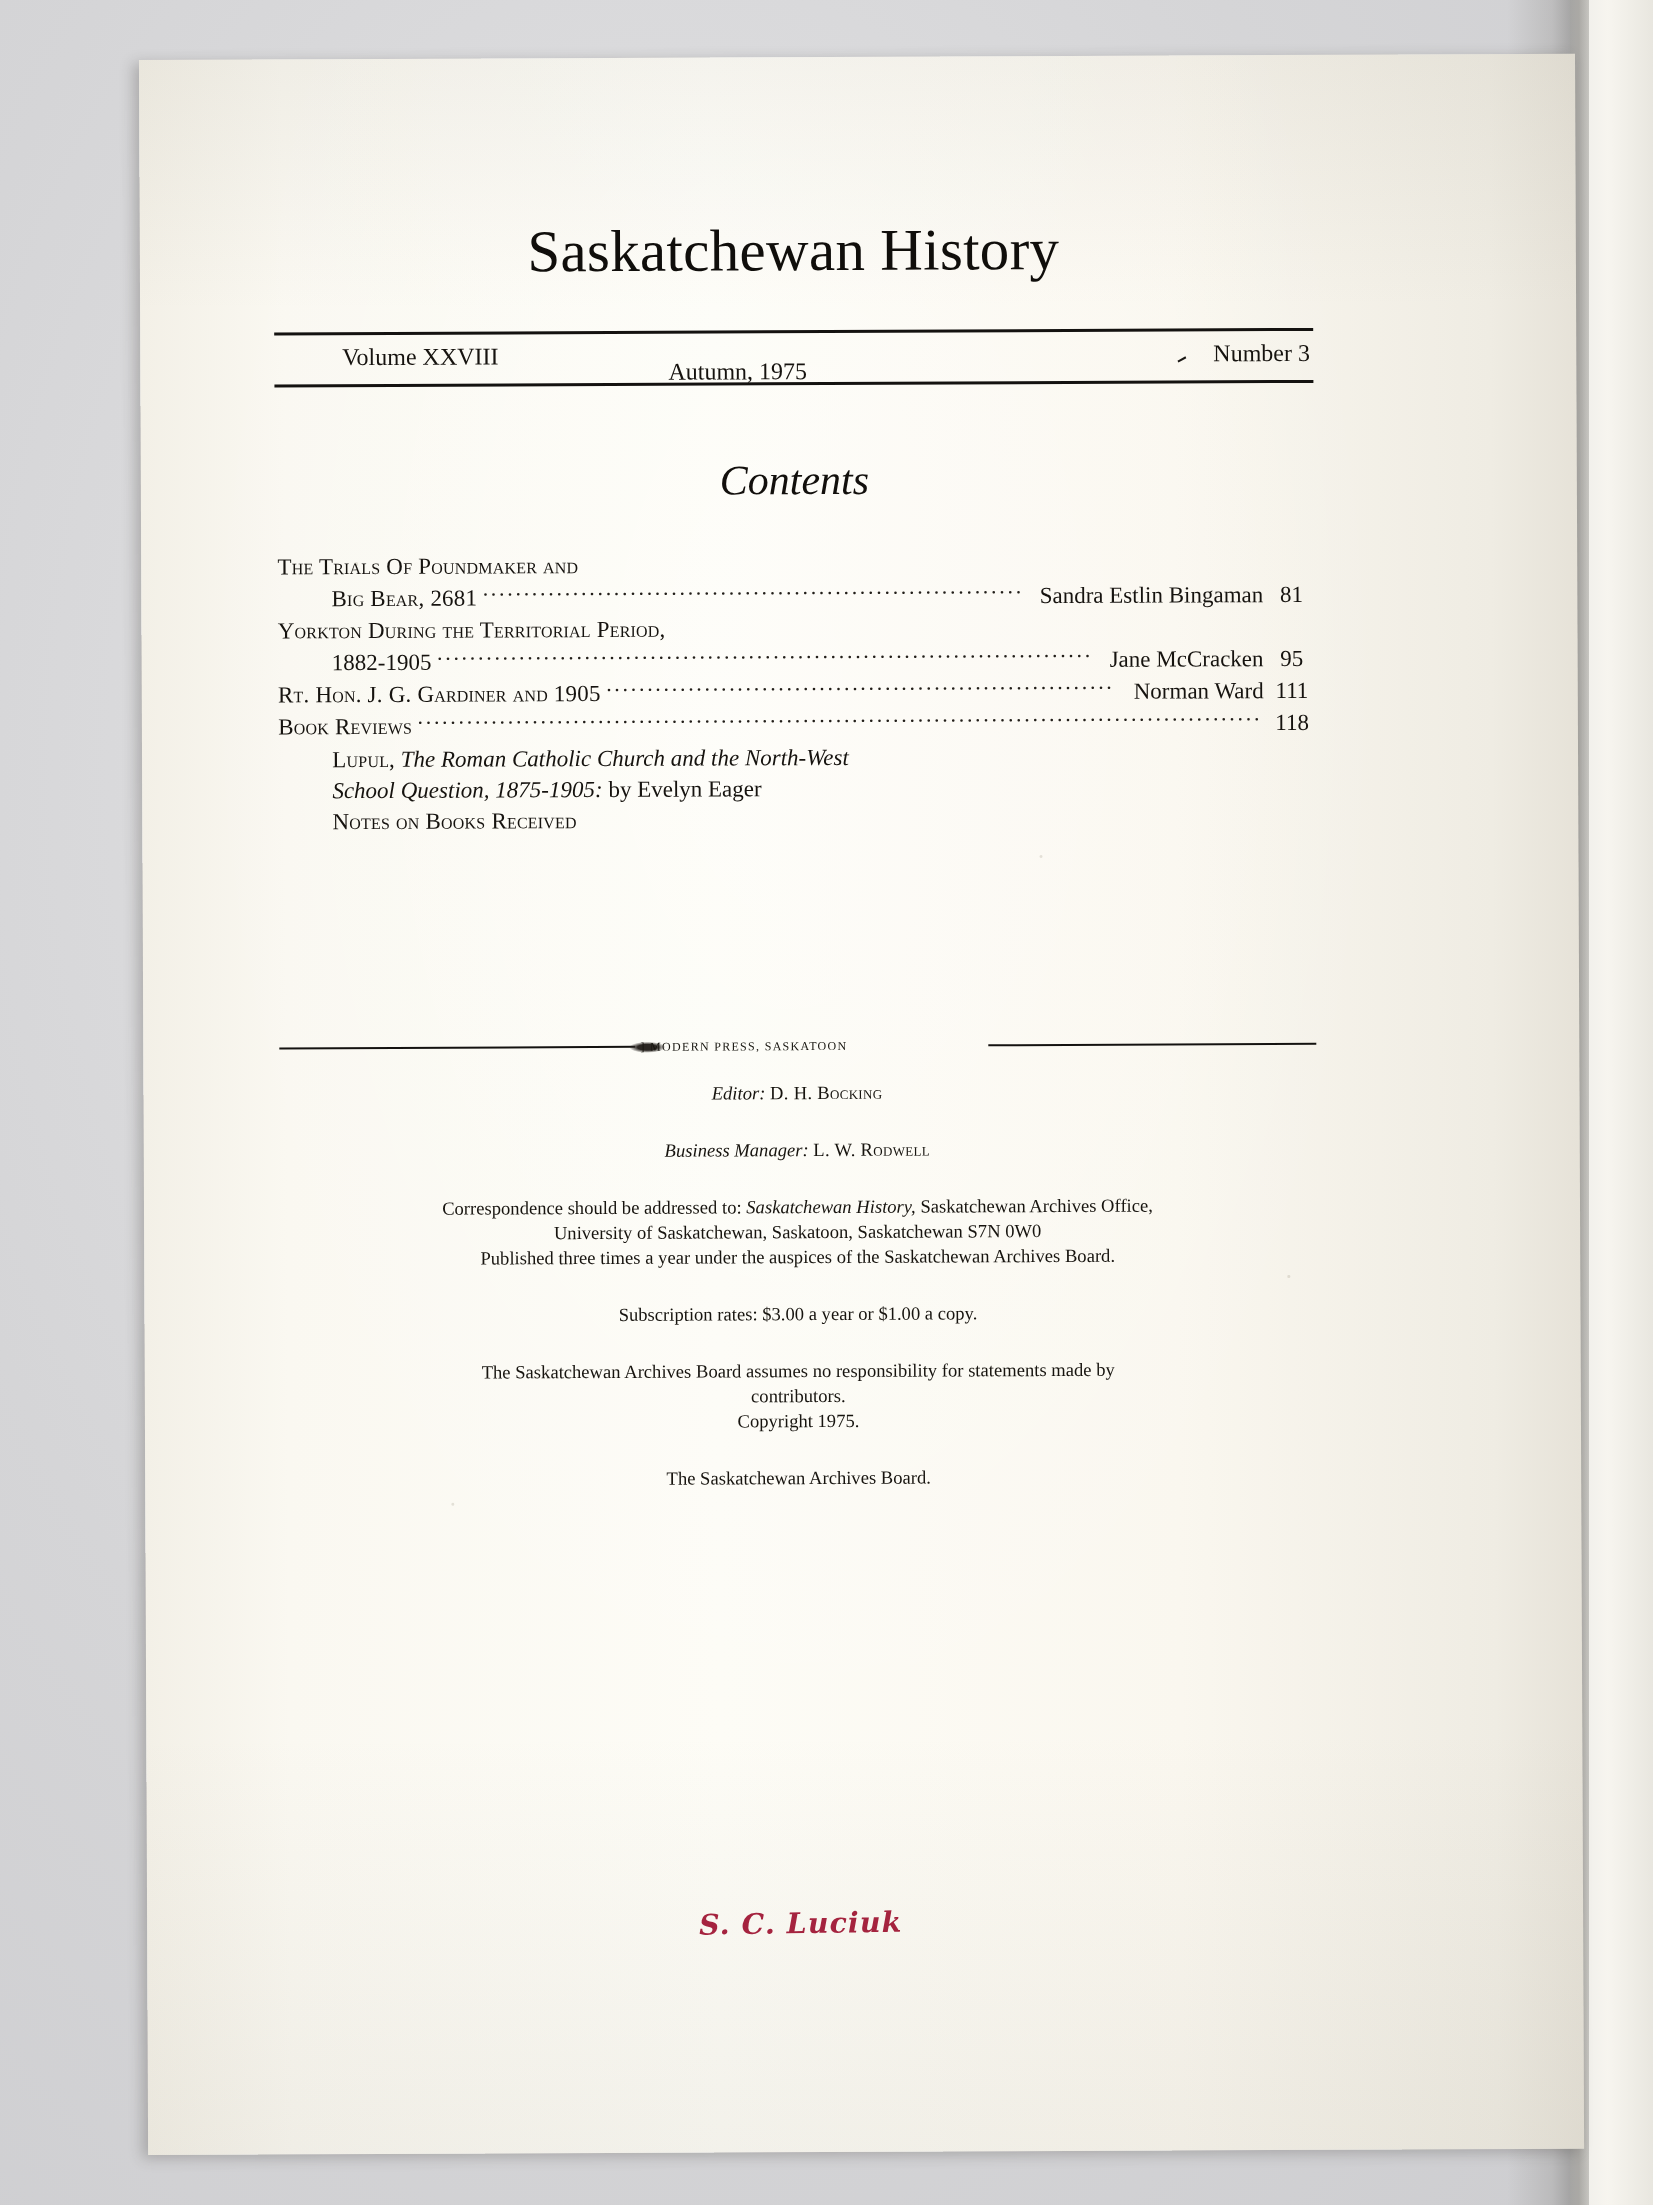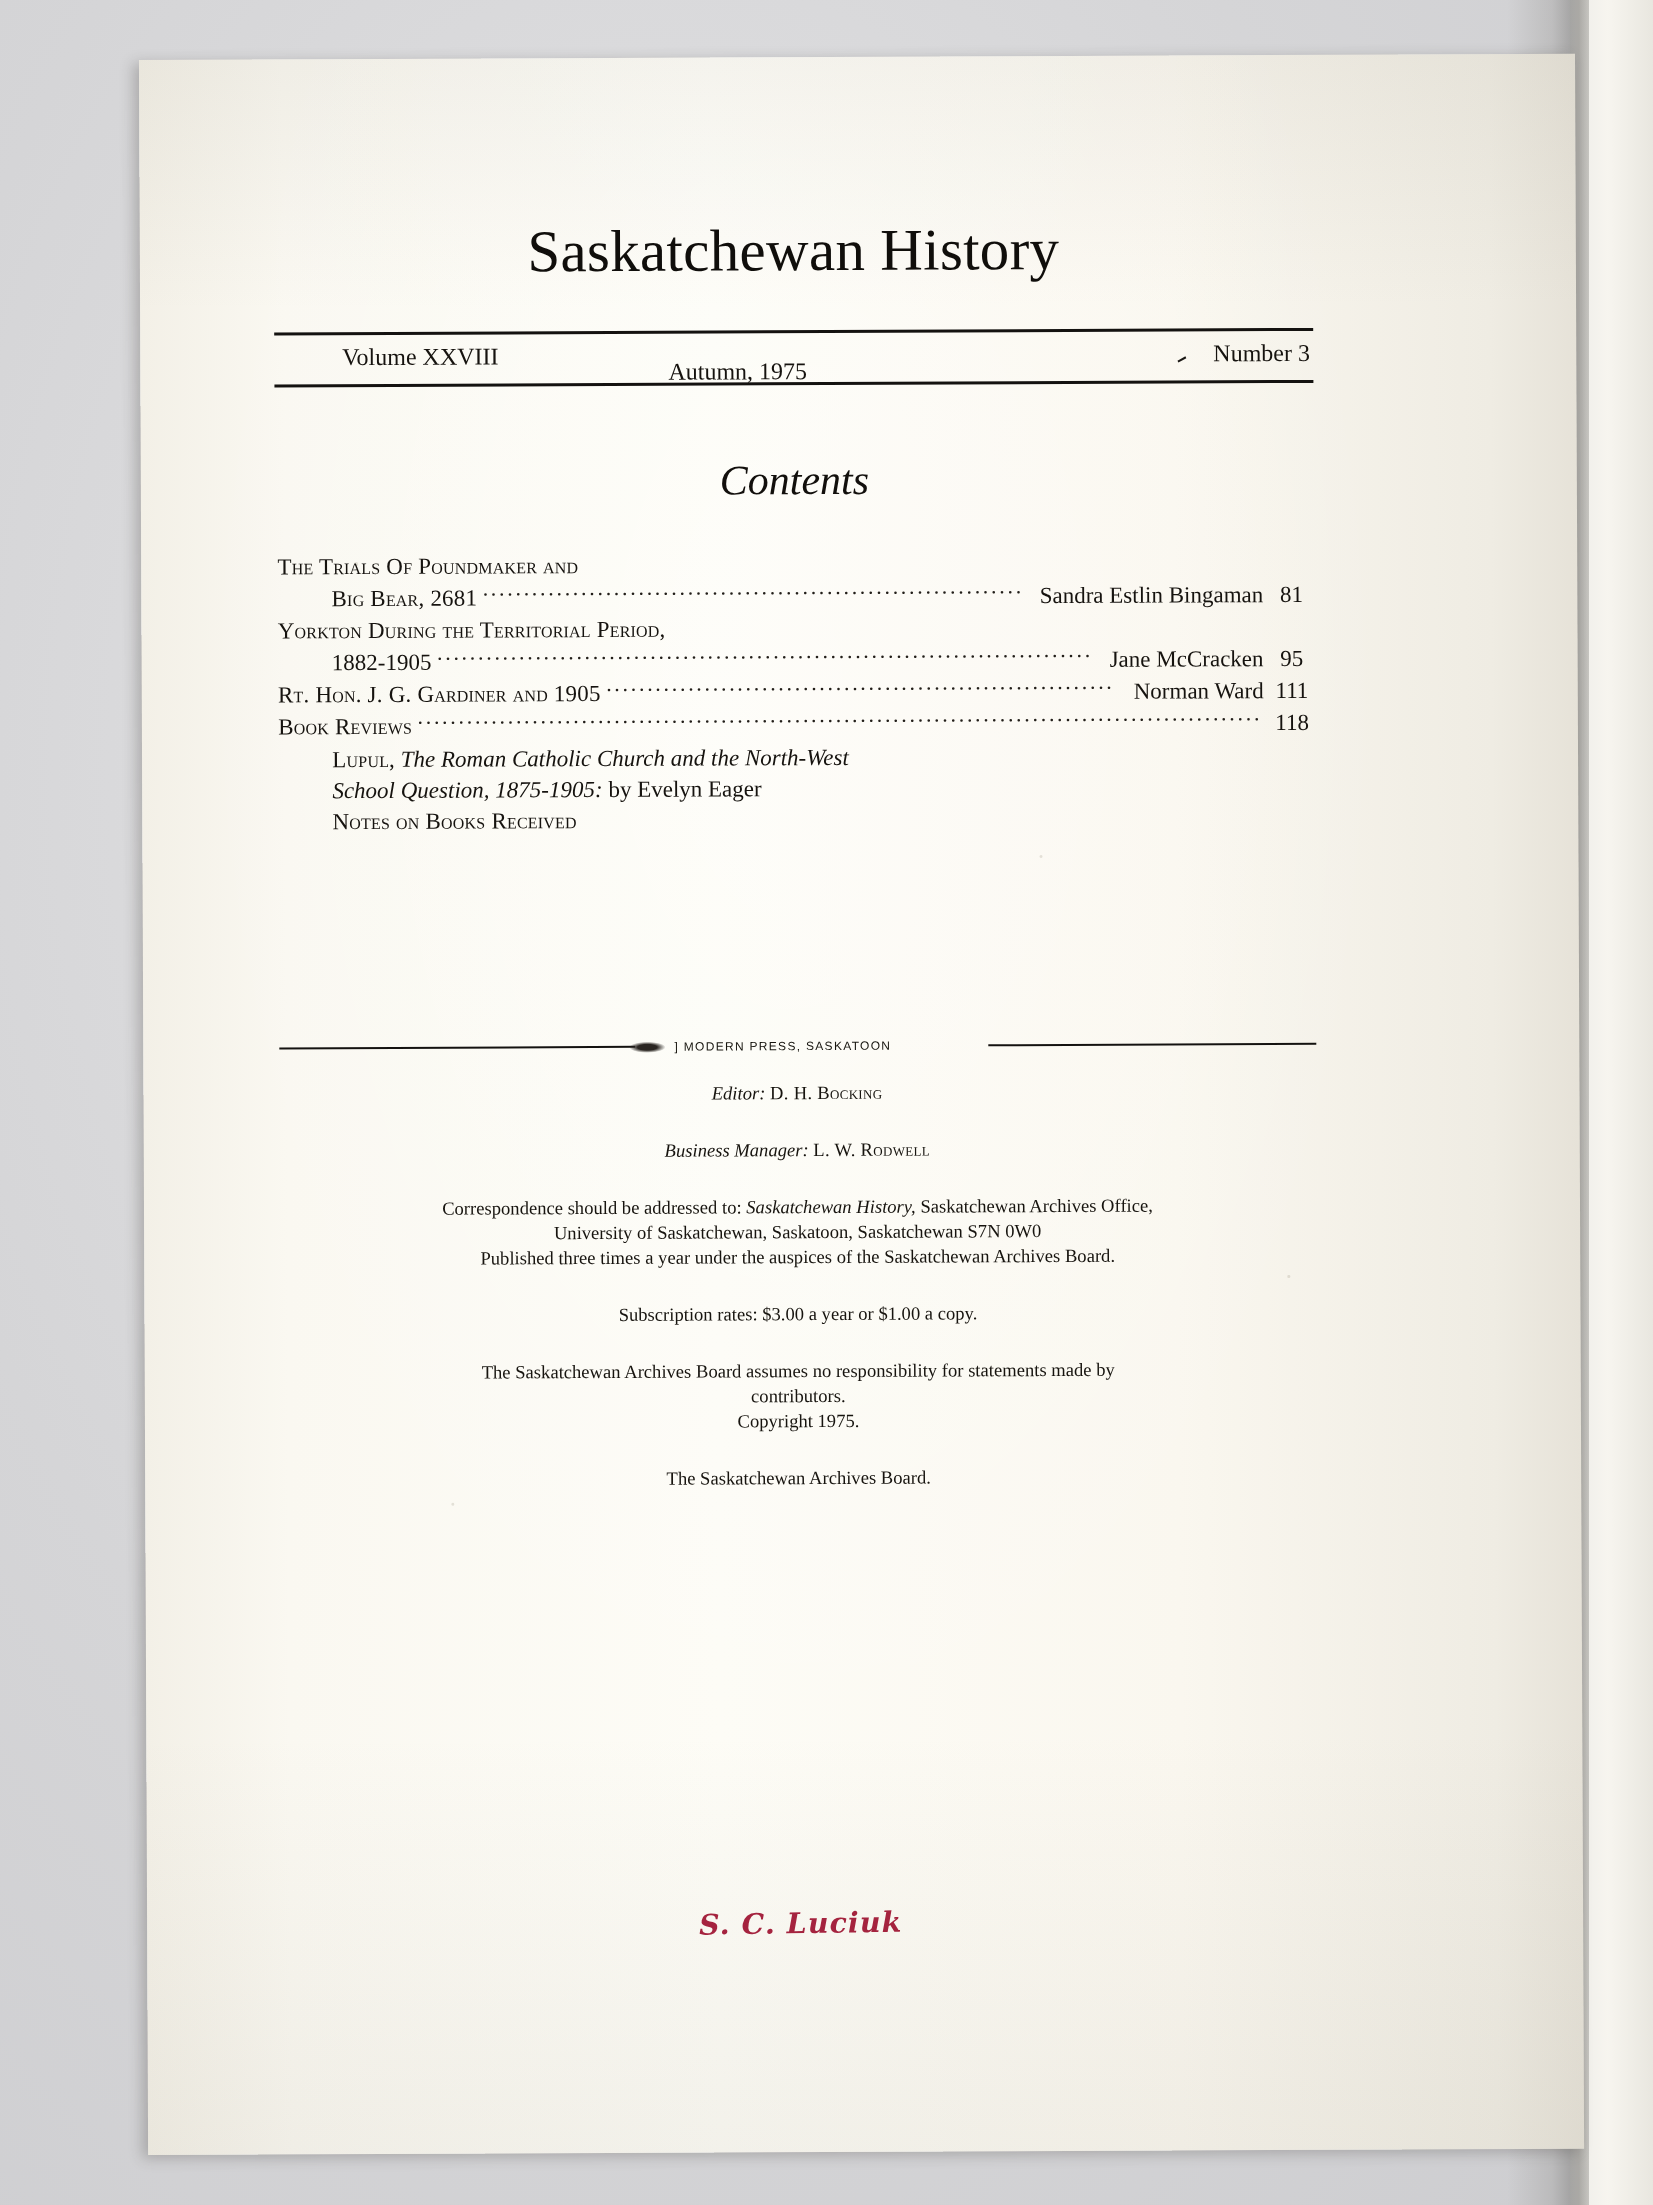--- a/index.html
+++ b/index.html
@@ -193,24 +193,23 @@
     background: #141210;
   }
   #lower-rule .lr-left  { left: 0;  width: 356px; }
   #lower-rule .lr-right { right: 0; width: 328px; }
   #lower-rule .press {
     position: absolute;
     left: 361px;
     top: 0;
     font-size: 12px;
     letter-spacing: 1.3px;
-    font-family: Liberation Sans, sans-serif;
+    font-family: Liberation Serif, serif;
     color: #17150f;
     white-space: nowrap;
-    margin-left: 34px;
   }
   #lower-rule .ornament {
     position: absolute;
     left: 350px;
     top: 1.6px;
     width: 36px;
     height: 11px;
     background:
       radial-gradient(ellipse at 50% 50%, #2a2622 0%, #2a2622 38%, rgba(42,38,34,0) 72%);
     border-radius: 50%;

